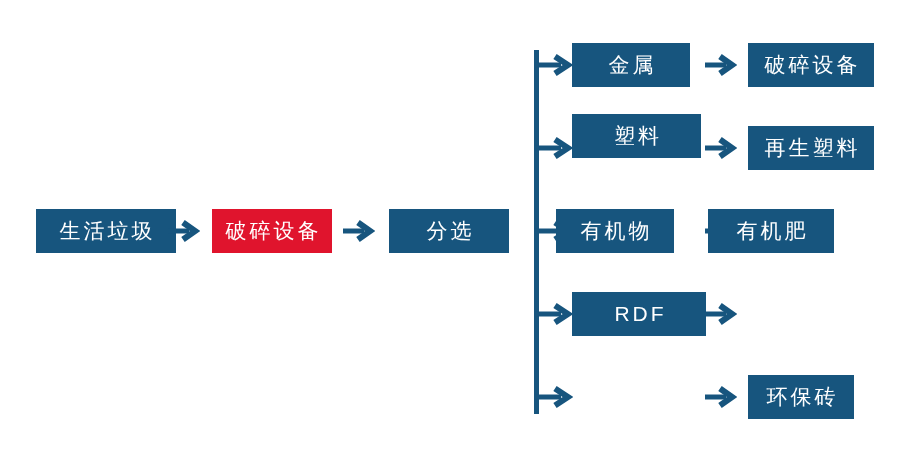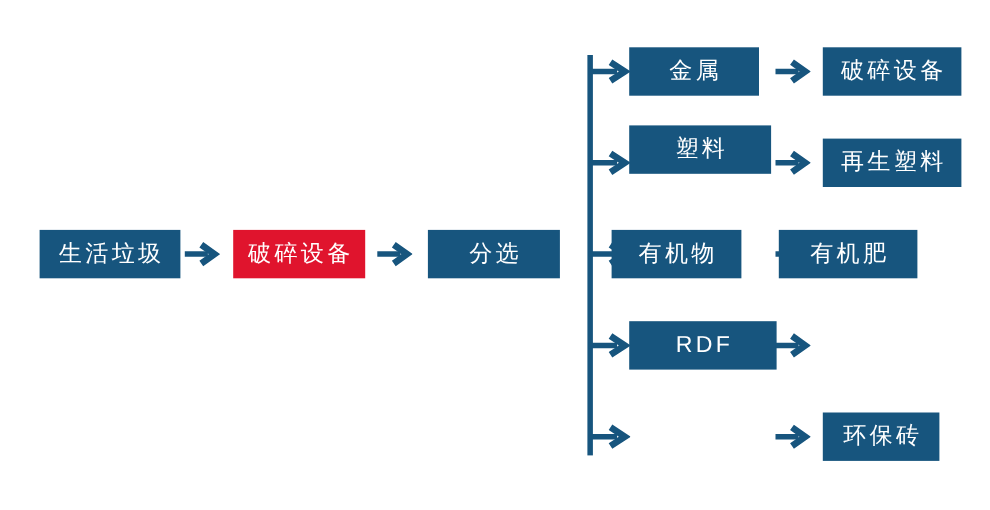--- a/index.html
+++ b/index.html
@@ -43,21 +43,21 @@
   }
   svg.arrow{position:absolute;display:block;}
   svg.arrow .stem{stroke:var(--primary-blue);stroke-width:5;fill:none;}
   svg.arrow .head{stroke:var(--primary-blue);stroke-width:6;fill:none;}
 </style>
 </head>
 <body>
 
 <div class="canvas">
 
-  <div class="node" style="left:36px;top:209px;width:128px">生活垃圾</div>
+  <div class="node" style="left:36px;top:209px;width:140px">生活垃圾</div>
 
   <svg class="arrow" style="left:166px;top:219px" width="34" height="24" viewBox="0 0 34 24">
     <path class="stem" d="M2 12 H23"></path>
       <path class="head" d="M17 3.5 L29 12 L17 20.5"></path>
   </svg>
 
   <div class="node red" style="left:212px;top:209px;width:120px">破碎设备</div>
 
   <svg class="arrow" style="left:341px;top:219px" width="34" height="24" viewBox="0 0 34 24">
     <path class="stem" d="M2 12 H23"></path>

